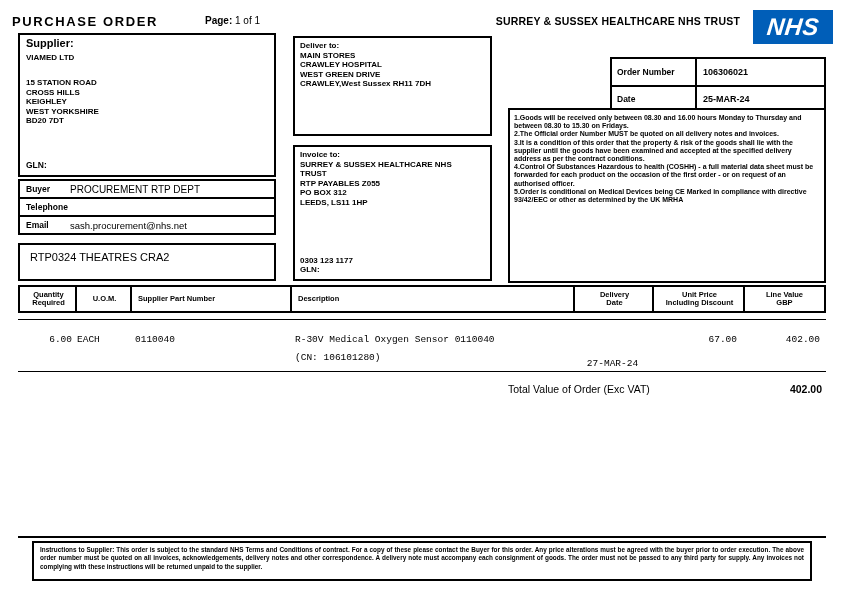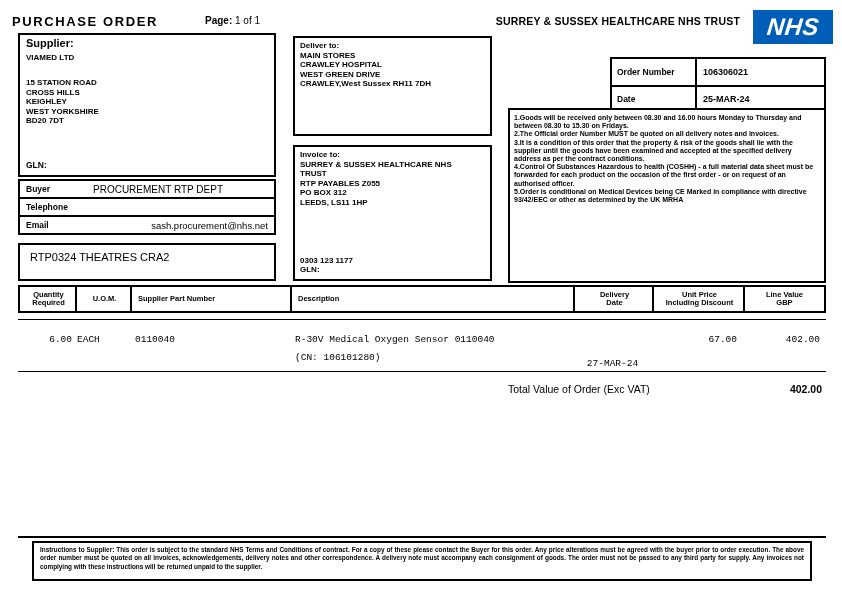--- a/index.html
+++ b/index.html
@@ -24,23 +24,23 @@
   .supplier-box .inner{padding:4px 6px;font-size:8px;line-height:9.5px;}
   .supplier-label{font-size:11px;}
   .supplier-name{margin-top:4px;font-weight:bold;}
   .supplier-addr{margin-top:16px;font-weight:bold;}
   .supplier-gln{position:absolute;left:6px;bottom:5px;font-size:8.5px;font-weight:bold;}
 
   
   .buyer-box{left:18px;top:179px;width:258px;height:56px;display:flex;flex-direction:column;}
   .buyer-row{flex:1;display:flex;align-items:center;border-bottom:2px solid #000;
              padding:0 6px;box-sizing:border-box;}
-  .buyer-row:last-child{border-bottom:none;justify-content:space-between;}
+  .buyer-row:last-child{border-bottom:none;}
   .buyer-row .lab{font-size:8.5px;font-weight:bold;width:44px;}
-  .buyer-row .val{font-size:10px;margin-left:23px;}
+  .buyer-row .val{font-size:10px;}
   .buyer-row .val-email{font-size:9.5px;}
 
   .ref-box{left:18px;top:243px;width:258px;height:38px;}
   .ref-box .inner{padding:6px 10px;font-size:11px;}
 
   
   .deliver-box{left:293px;top:36px;width:199px;height:100px;}
   .deliver-box .inner,.invoice-box .inner{padding:3px 5px;font-size:8px;line-height:9.6px;font-weight:bold;}
   .invoice-box{left:293px;top:145px;width:199px;height:136px;}
   .invoice-bottom{position:absolute;left:5px;bottom:4px;font-size:8px;line-height:9.6px;font-weight:bold;}

